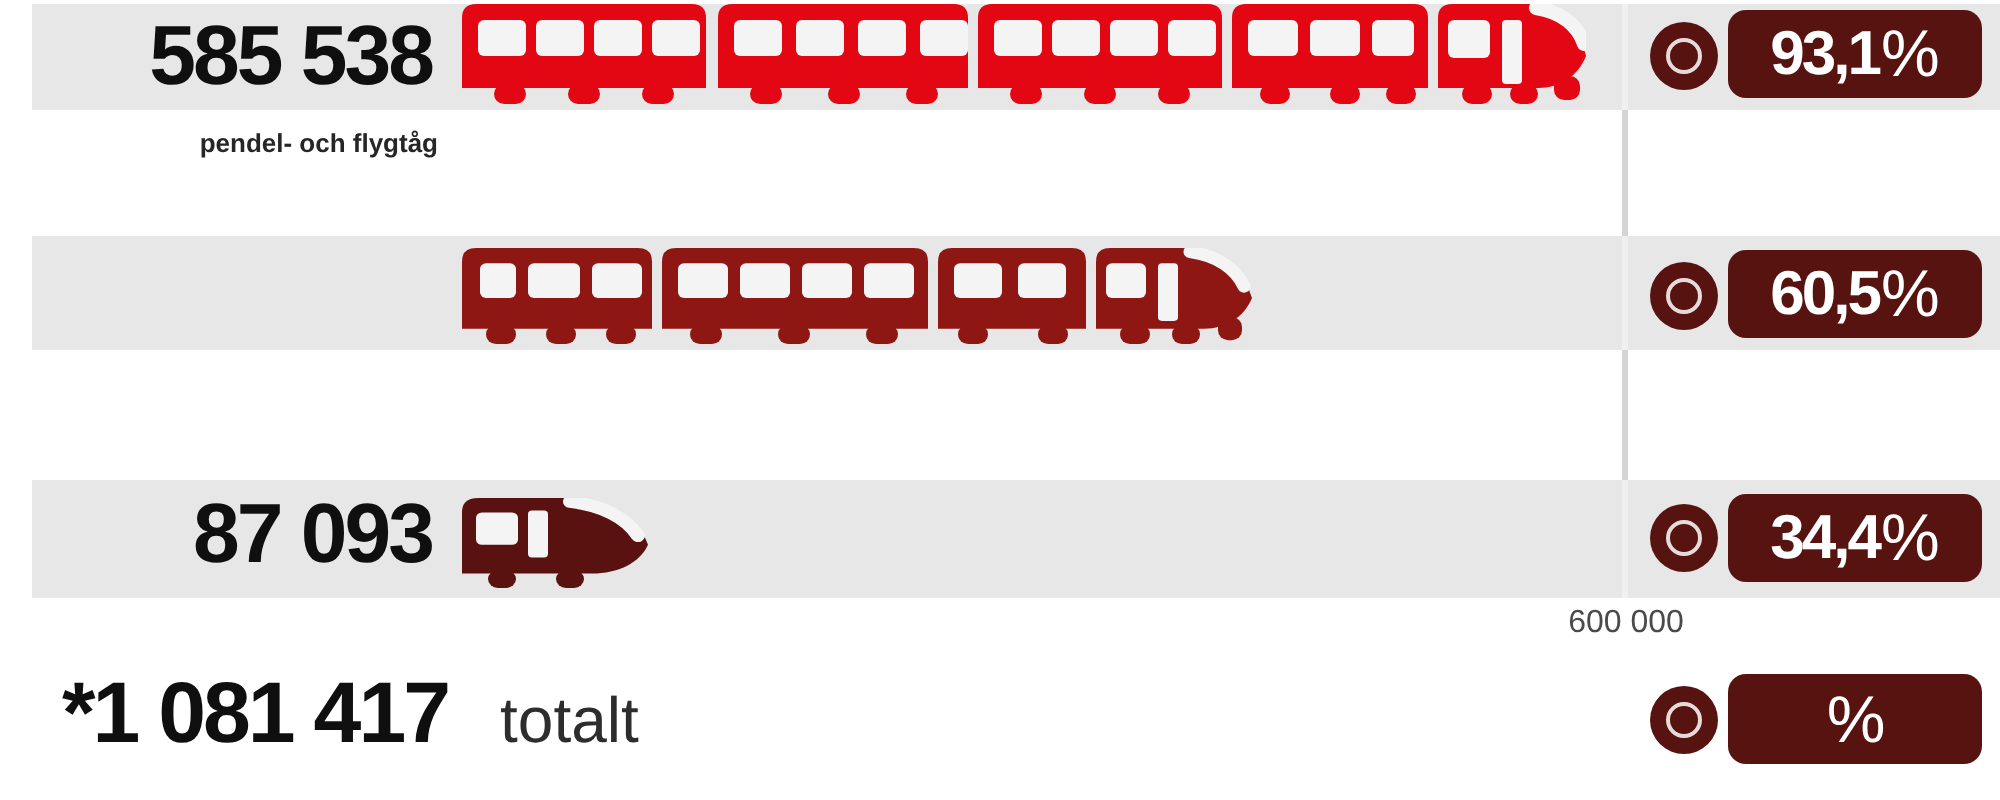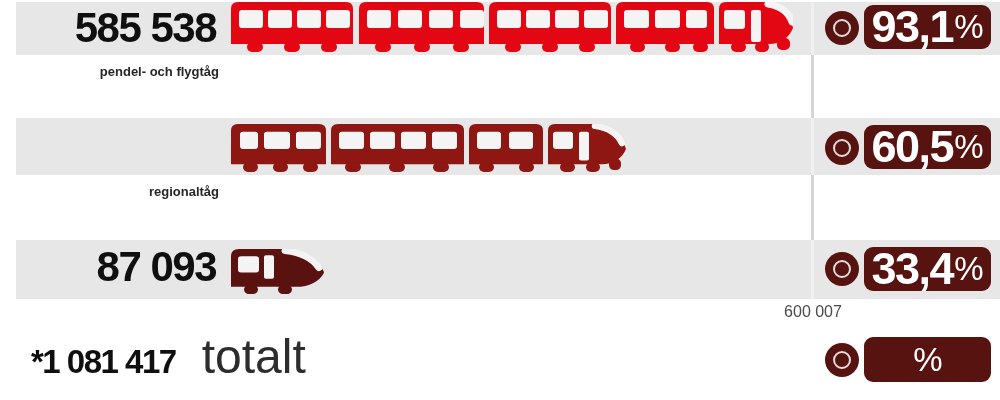--- a/index.html
+++ b/index.html
@@ -19,27 +19,27 @@
   .cat{position:absolute;left:0;width:203px;height:22px;line-height:22px;text-align:right;
        font-weight:bold;color:#262626;font-size:13px;white-space:nowrap;}
   .train{position:absolute;left:215px;display:block;}
   .ring{position:absolute;left:809px;width:34px;height:34px;border-radius:50%;
         background:#571310;display:flex;align-items:center;justify-content:center;}
   .ring::after{content:"";width:14px;height:14px;border:2.5px solid rgba(255,255,255,.85);
         border-radius:50%;}
   .badge{position:absolute;left:848px;width:127px;height:44px;background:#571310;
         border-radius:9px;color:#ffffff;display:flex;align-items:center;
         justify-content:center;white-space:nowrap;}
-  .badge .p{font-size:45px;font-weight:bold;letter-spacing:-1.5px;}
+  .badge .p{font-size:31px;font-weight:bold;letter-spacing:-1.5px;}
   .badge .s{font-size:33px;font-weight:400;margin-left:1px;}
   .axis{position:absolute;left:737px;top:301px;width:120px;text-align:center;
         font-size:16px;color:#4a4a4a;}
   .total{position:absolute;left:15px;top:330px;height:50px;line-height:50px;white-space:nowrap;}
-  .total .tv{font-size:33px;font-weight:bold;letter-spacing:-1.5px;color:#0f0f0f;}
-  .total .tl{font-size:48px;font-weight:400;color:#2d2d2d;margin-left:26px;}
+  .total .tv{font-size:43px;font-weight:bold;letter-spacing:-1.5px;color:#0f0f0f;}
+  .total .tl{font-size:32px;font-weight:400;color:#2d2d2d;margin-left:26px;}
 </style>
 </head>
 <body>
 
 <div class="stage">
 
   <div class="band" style="top:0;height:53px"></div>
   <div class="band" style="top:116px;height:57px"></div>
   <div class="band" style="top:238px;height:59px"></div>
 
@@ -92,21 +92,20 @@
     </g>
     <path d="M537 2 C550 4 558 11 561 20" fill="none" stroke="#f4f4f4" stroke-width="7" stroke-linecap="round"></path>
   </svg>
 
   <div class="ring" style="top:9px"></div>
   <div class="badge" style="top:3px">
     <span class="p">93,1</span>
     <span class="s">%</span>
   </div>
 
-  <div class="cat" style="top:179px">regionaltåg</div>
 
   <svg class="train" style="top:122px" width="395" height="48" viewBox="0 0 395 50" preserveAspectRatio="none">
     <g fill="#8e1713">
       <path d="M0 42 V7 Q0 0 7 0 H88 Q95 0 95 7 V42 Z"></path>
       <rect x="12" y="40" width="15" height="10" rx="5"></rect>
         <rect x="42" y="40" width="15" height="10" rx="5"></rect>
         <rect x="72" y="40" width="15" height="10" rx="5"></rect>
       <path d="M100 42 V7 Q100 0 107 0 H226 Q233 0 233 7 V42 Z"></path>
       <rect x="114" y="40" width="16" height="10" rx="5"></rect>
         <rect x="158" y="40" width="16" height="10" rx="5"></rect>
@@ -151,25 +150,25 @@
     </g>
     <g fill="#f4f4f4">
       <rect x="7" y="8" width="21" height="18" rx="3"></rect>
         <rect x="33" y="7" width="10" height="26" rx="2"></rect>
     </g>
     <path d="M54 2 C70 4 82 11 88 21" fill="none" stroke="#f4f4f4" stroke-width="7" stroke-linecap="round"></path>
   </svg>
 
   <div class="ring" style="top:250px"></div>
   <div class="badge" style="top:245px">
-    <span class="p">33,4</span>
+    <span class="p">34,4</span>
     <span class="s">%</span>
   </div>
 
-  <div class="axis">600 007</div>
+  <div class="axis">600 000</div>
 
   <div class="total">
     <span class="tv">*1 081 417</span><span class="tl">totalt</span>
   </div>
   <div class="ring" style="top:341px"></div>
   <div class="badge" style="top:335px;height:45px">
     <span class="s">%</span>
   </div>
 
 </div>

